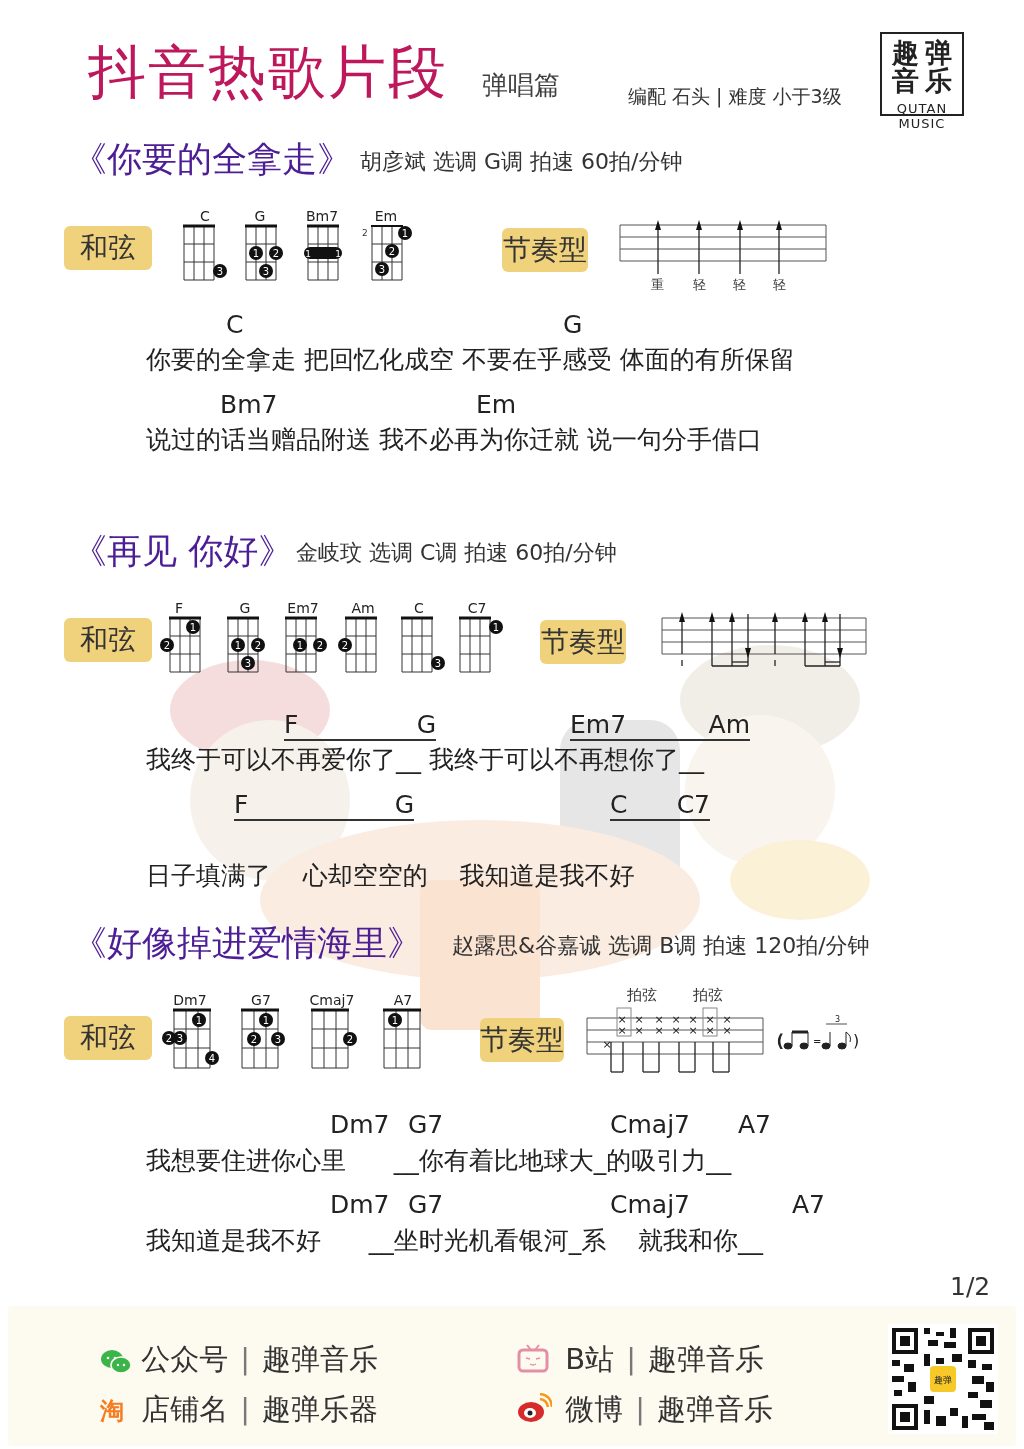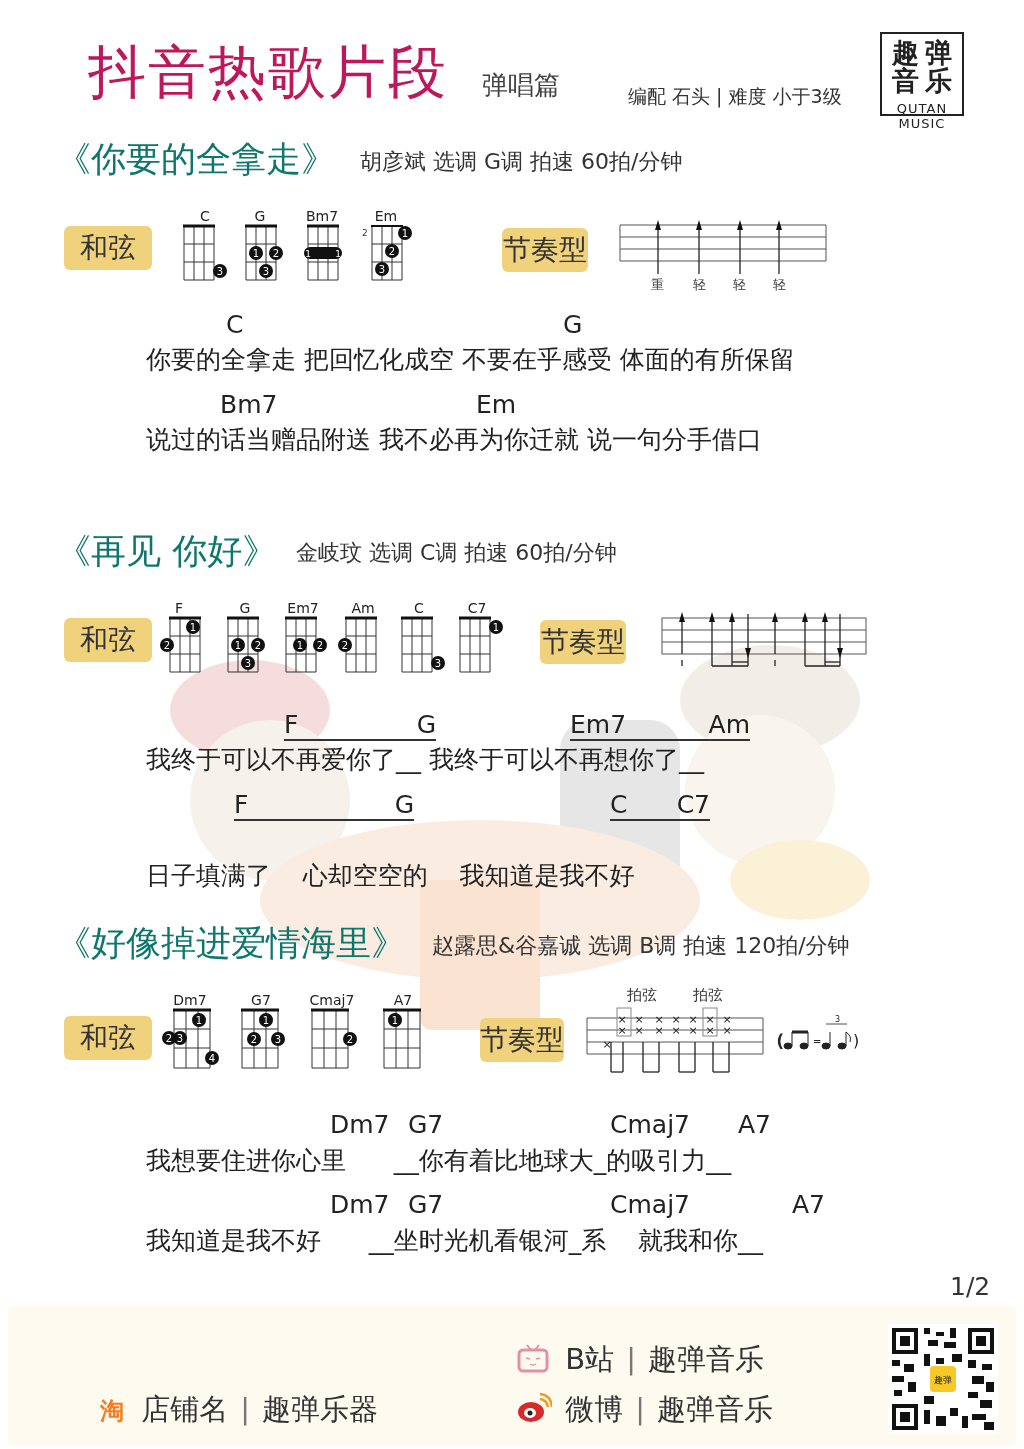--- a/index.html
+++ b/index.html
@@ -4,21 +4,21 @@
 <style>
   * { box-sizing: border-box; margin: 0; padding: 0; }
   body { width: 1024px; height: 1449px; background: #ffffff; font-family: "DejaVu Sans", sans-serif; color: #222; position: relative; overflow: hidden; }
   .abs { position: absolute; }
   .title { left: 88px; top: 34px; font-size: 58px; letter-spacing: 2px; color: #be185d; font-weight: normal; }
   .subtitle { left: 482px; top: 68px; font-size: 26px; color: #404040; }
   .credits { left: 628px; top: 84px; font-size: 19px; color: #333; }
   .logo { left: 880px; top: 32px; width: 84px; height: 84px; border: 2px solid #222; background: #fff; text-align: center; }
   .logo .chars { font-size: 27px; line-height: 32px; font-weight: bold; letter-spacing: 6px; margin-top: 3px; padding-left: 6px; }
   .logo .en { font-size: 13px; letter-spacing: 1px; margin-top: 4px; }
-  .song-title { font-size: 35px; color: #0f766e; white-space: nowrap; }
+  .song-title { font-size: 35px; color: #4c1d95; white-space: nowrap; margin-left: 16px; }
   .song-meta { font-size: 22px; color: #333; white-space: nowrap; }
   .badge { background: #f0d27c; border-radius: 6px; font-size: 28px; color: #333; text-align: center; line-height: 44px; height: 44px; }
   .chord { position: absolute; }
   .chord .name { position: absolute; top: 0; left: 0; width: 100%; text-align: center; font-size: 14px; color: #222; }
   .chord svg { position: absolute; left: 0; top: 16px; }
   .chordline { font-size: 25px; color: #222; white-space: nowrap; position: absolute; }
   .lyric { font-size: 25px; color: #222; white-space: pre; position: absolute; }
   .footer { left: 8px; top: 1306px; width: 1008px; height: 140px; background: #fdfbf0; border-radius: 4px; }
   .foot-item { position: absolute; font-size: 29px; color: #333; white-space: nowrap; }
   .foot-item .sep { color: #777; margin: 0 12px; }
@@ -343,21 +343,21 @@
   <span>F</span>
   <span style="position:absolute; right:0;">G</span>
 </div>
 <div class="chordline" style="left:610px; top:790px; width:100px; border-bottom:2px solid #333;">
   <span>C</span>
   <span style="position:absolute; right:0;">C7</span>
 </div>
 <div class="lyric" style="left:146px; top:859px;">日子填满了    心却空空的    我知道是我不好</div>
 
 <div class="abs song-title" style="left:56px; top:920px;">《好像掉进爱情海里》</div>
-<div class="abs song-meta" style="left:432px; top:931px;">赵露思&amp;谷嘉诚  选调 B调  拍速 120拍/分钟</div>
+<div class="abs song-meta" style="left:452px; top:931px;">赵露思&amp;谷嘉诚  选调 B调  拍速 120拍/分钟</div>
 
 <div class="abs badge" style="left:64px; top:1016px; width:88px;">和弦</div>
 
 <div class="chord" style="left:162px; top:992px; width:60px; height:80px;">
   <div class="name" style="left:6px; width:44px;">Dm7</div>
   <svg width="60" height="62">
       <g stroke="#333" stroke-width="1">
         <line x1="12" y1="2" x2="12" y2="60"></line>
         <line x1="24" y1="2" x2="24" y2="60"></line>
         <line x1="36" y1="2" x2="36" y2="60"></line>
@@ -506,20 +506,33 @@
 <div class="lyric" style="left:146px; top:1144px;">我想要住进你心里      __你有着比地球大_的吸引力__</div>
 <div class="chordline" style="left:330px; top:1190px;">Dm7</div>
 <div class="chordline" style="left:408px; top:1190px;">G7</div>
 <div class="chordline" style="left:610px; top:1190px;">Cmaj7</div>
 <div class="chordline" style="left:792px; top:1190px;">A7</div>
 <div class="lyric" style="left:146px; top:1224px;">我知道是我不好      __坐时光机看银河_系    就我和你__</div>
 
 <div class="abs pagenum">1/2</div>
 
 <div class="abs footer">
+  <div class="foot-item" style="left:92px; top:34px;">
+    <span style="display:inline-block; width:32px; height:26px; vertical-align:middle; position:relative;">
+      <svg width="32" height="26">
+          <ellipse cx="12" cy="10" rx="11" ry="9" fill="#3bb54a"></ellipse>
+          <ellipse cx="21" cy="16" rx="10" ry="8" fill="#3bb54a" stroke="#fdfbf0" stroke-width="1.5"></ellipse>
+          <circle cx="8" cy="9" r="1.3" fill="#fff"></circle>
+          <circle cx="15" cy="9" r="1.3" fill="#fff"></circle>
+          <circle cx="18" cy="16" r="1.2" fill="#fff"></circle>
+          <circle cx="24" cy="16" r="1.2" fill="#fff"></circle>
+        </svg>
+    </span>
+    <span>公众号</span><span class="sep">|</span><span>趣弹音乐</span>
+  </div>
   <div class="foot-item" style="left:92px; top:84px;">
     <span style="display:inline-block; width:32px; color:#f57c1f; font-size:24px; font-weight:bold; vertical-align:middle;">淘</span>
     <span>店铺名</span><span class="sep">|</span><span>趣弹乐器</span>
   </div>
   <div class="foot-item" style="left:508px; top:34px;">
     <span style="display:inline-block; width:40px; vertical-align:middle;">
       <svg width="34" height="30">
           <line x1="11" y1="2" x2="15" y2="7" stroke="#e48fa5" stroke-width="2"></line>
           <line x1="23" y1="2" x2="19" y2="7" stroke="#e48fa5" stroke-width="2"></line>
           <rect x="3" y="7" width="28" height="21" rx="4" fill="none" stroke="#e48fa5" stroke-width="3"></rect>

